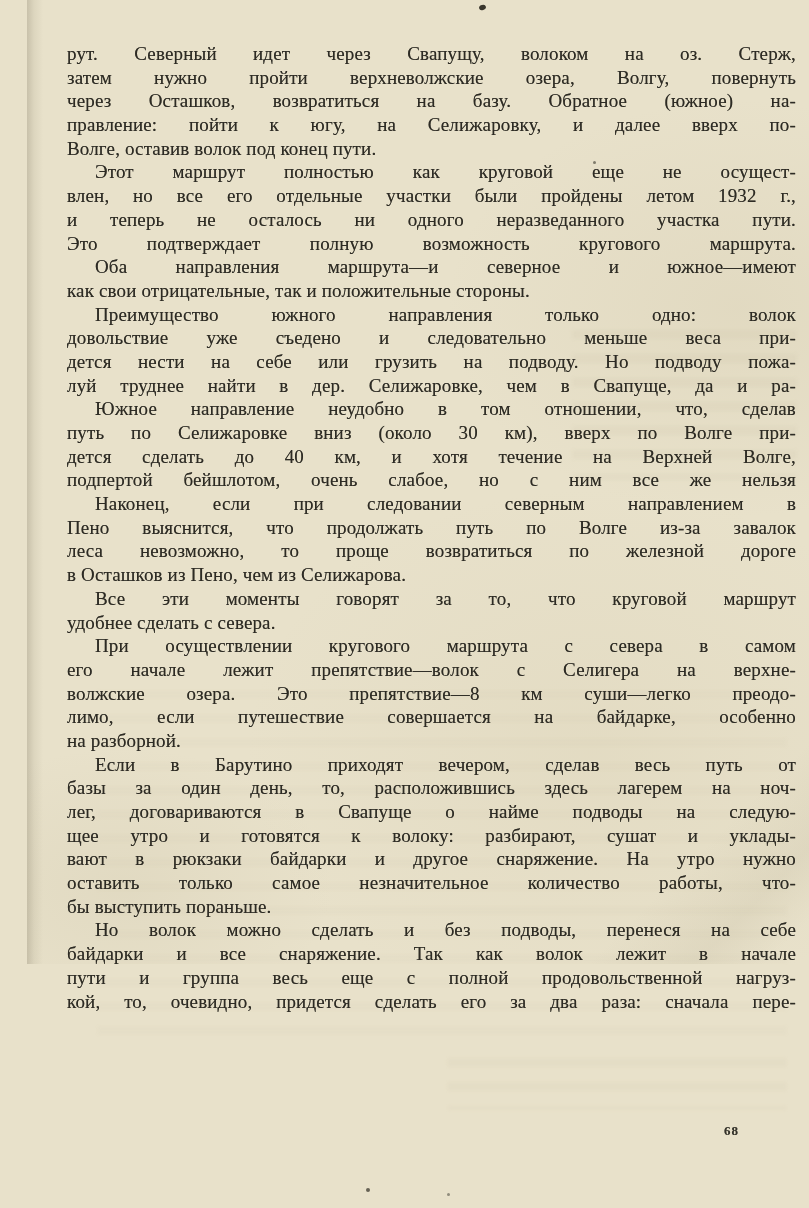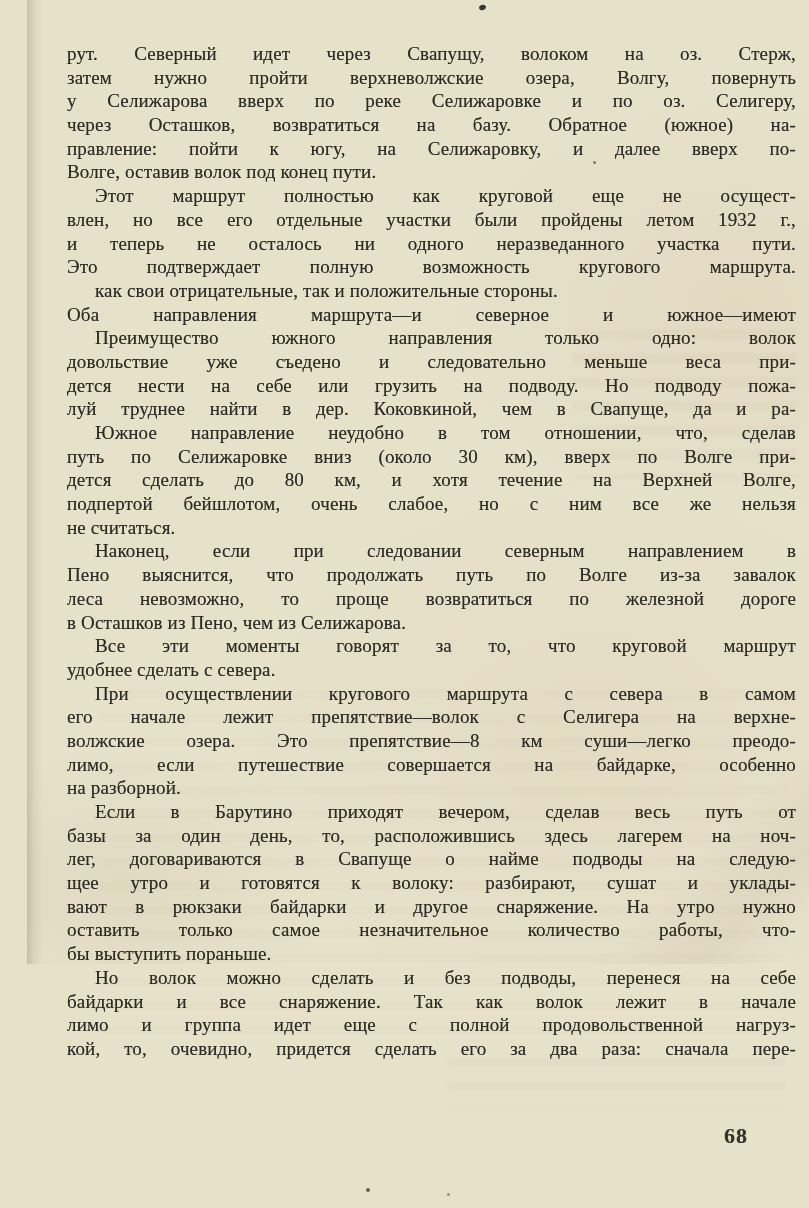--- a/index.html
+++ b/index.html
@@ -44,21 +44,21 @@
     text-align: justify;
     text-align-last: justify;
   }
   .line.short { text-align-last: left; }
   .para.indent .line:first-child { padding-left: 28px; }
   .page-number {
     position: absolute;
     left: 697px;
     top: 1123px;
     color: #35332b;
-    font-size: 22px;
+    font-size: 13px;
     font-weight: 700;
     letter-spacing: 1px;
     text-shadow: 0 0 0.5px rgba(45,43,36,0.5);
   }
   .speck {
     position: absolute;
     background: #3a372d;
     border-radius: 50%;
   }
   .speck.s1 { left: 452px; top: 5px; width: 7px; height: 5px; transform: rotate(-18deg); }
@@ -83,47 +83,45 @@
 
 <div class="page">
   <div class="ghost g1"></div>
   <div class="ghost g2"></div>
   <div class="ghost g3"></div>
 
   <div class="text-block">
       <div class="para">
         <div class="line">рут. Северный идет через Свапущу, волоком на оз. Стерж,</div>
         <div class="line">затем нужно пройти верхневолжские озера, Волгу, повернуть</div>
-        <div class="line">у Селижарова вверх по реке Селижаровке и по оз. Селигеру,</div>
         <div class="line">через Осташков, возвратиться на базу. Обратное (южное) на-</div>
         <div class="line">правление: пойти к югу, на Селижаровку, и далее вверх по-</div>
         <div class="line short">Волге, оставив волок под конец пути.</div>
       </div>
       <div class="para indent">
         <div class="line">Этот маршрут полностью как круговой еще не осущест-</div>
         <div class="line">влен, но все его отдельные участки были пройдены летом 1932 г.,</div>
         <div class="line">и теперь не осталось ни одного неразведанного участка пути.</div>
         <div class="line">Это подтверждает полную возможность кругового маршрута.</div>
       </div>
       <div class="para indent">
+        <div class="line">Оба направления маршрута—и северное и южное—имеют</div>
         <div class="line short">как свои отрицательные, так и положительные стороны.</div>
-        <div class="line">Оба направления маршрута—и северное и южное—имеют</div>
       </div>
       <div class="para indent">
         <div class="line">Преимущество южного направления только одно: волок</div>
         <div class="line">довольствие уже съедено и следовательно меньше веса при-</div>
         <div class="line">дется нести на себе или грузить на подводу. Но подводу пожа-</div>
-        <div class="line">луй труднее найти в дер. Коковкиной, чем в Свапуще, да и ра-</div>
+        <div class="line">луй труднее найти в дер. Селижаровке, чем в Свапуще, да и ра-</div>
       </div>
       <div class="para indent">
         <div class="line">Южное направление неудобно в том отношении, что, сделав</div>
         <div class="line">путь по Селижаровке вниз (около 30 км), вверх по Волге при-</div>
-        <div class="line">дется сделать до 80 км, и хотя течение на Верхней Волге,</div>
+        <div class="line">дется сделать до 40 км, и хотя течение на Верхней Волге,</div>
         <div class="line">подпертой бейшлотом, очень слабое, но с ним все же нельзя</div>
-        <div class="line short">не считаться.</div>
       </div>
       <div class="para indent">
         <div class="line">Наконец, если при следовании северным направлением в</div>
         <div class="line">Пено выяснится, что продолжать путь по Волге из-за завалок</div>
         <div class="line">леса невозможно, то проще возвратиться по железной дороге</div>
         <div class="line short">в Осташков из Пено, чем из Селижарова.</div>
       </div>
       <div class="para indent">
         <div class="line">Все эти моменты говорят за то, что круговой маршрут</div>
         <div class="line short">удобнее сделать с севера.</div>
@@ -140,21 +138,21 @@
         <div class="line">базы за один день, то, расположившись здесь лагерем на ноч-</div>
         <div class="line">лег, договариваются в Свапуще о найме подводы на следую-</div>
         <div class="line">щее утро и готовятся к волоку: разбирают, сушат и уклады-</div>
         <div class="line">вают в рюкзаки байдарки и другое снаряжение. На утро нужно</div>
         <div class="line">оставить только самое незначительное количество работы, что-</div>
         <div class="line short">бы выступить пораньше.</div>
       </div>
       <div class="para indent">
         <div class="line">Но волок можно сделать и без подводы, перенеся на себе</div>
         <div class="line">байдарки и все снаряжение. Так как волок лежит в начале</div>
-        <div class="line">лимо и группа идет еще с полной продовольственной нагруз-</div>
+        <div class="line">пути и группа весь еще с полной продовольственной нагруз-</div>
         <div class="line">кой, то, очевидно, придется сделать его за два раза: сначала пере-</div>
       </div>
     </div>
 
   <div class="page-number">68</div>
 
   <div class="speck s1"></div>
   <div class="speck s2"></div>
   <div class="speck s3"></div>
   <div class="speck s4"></div>

